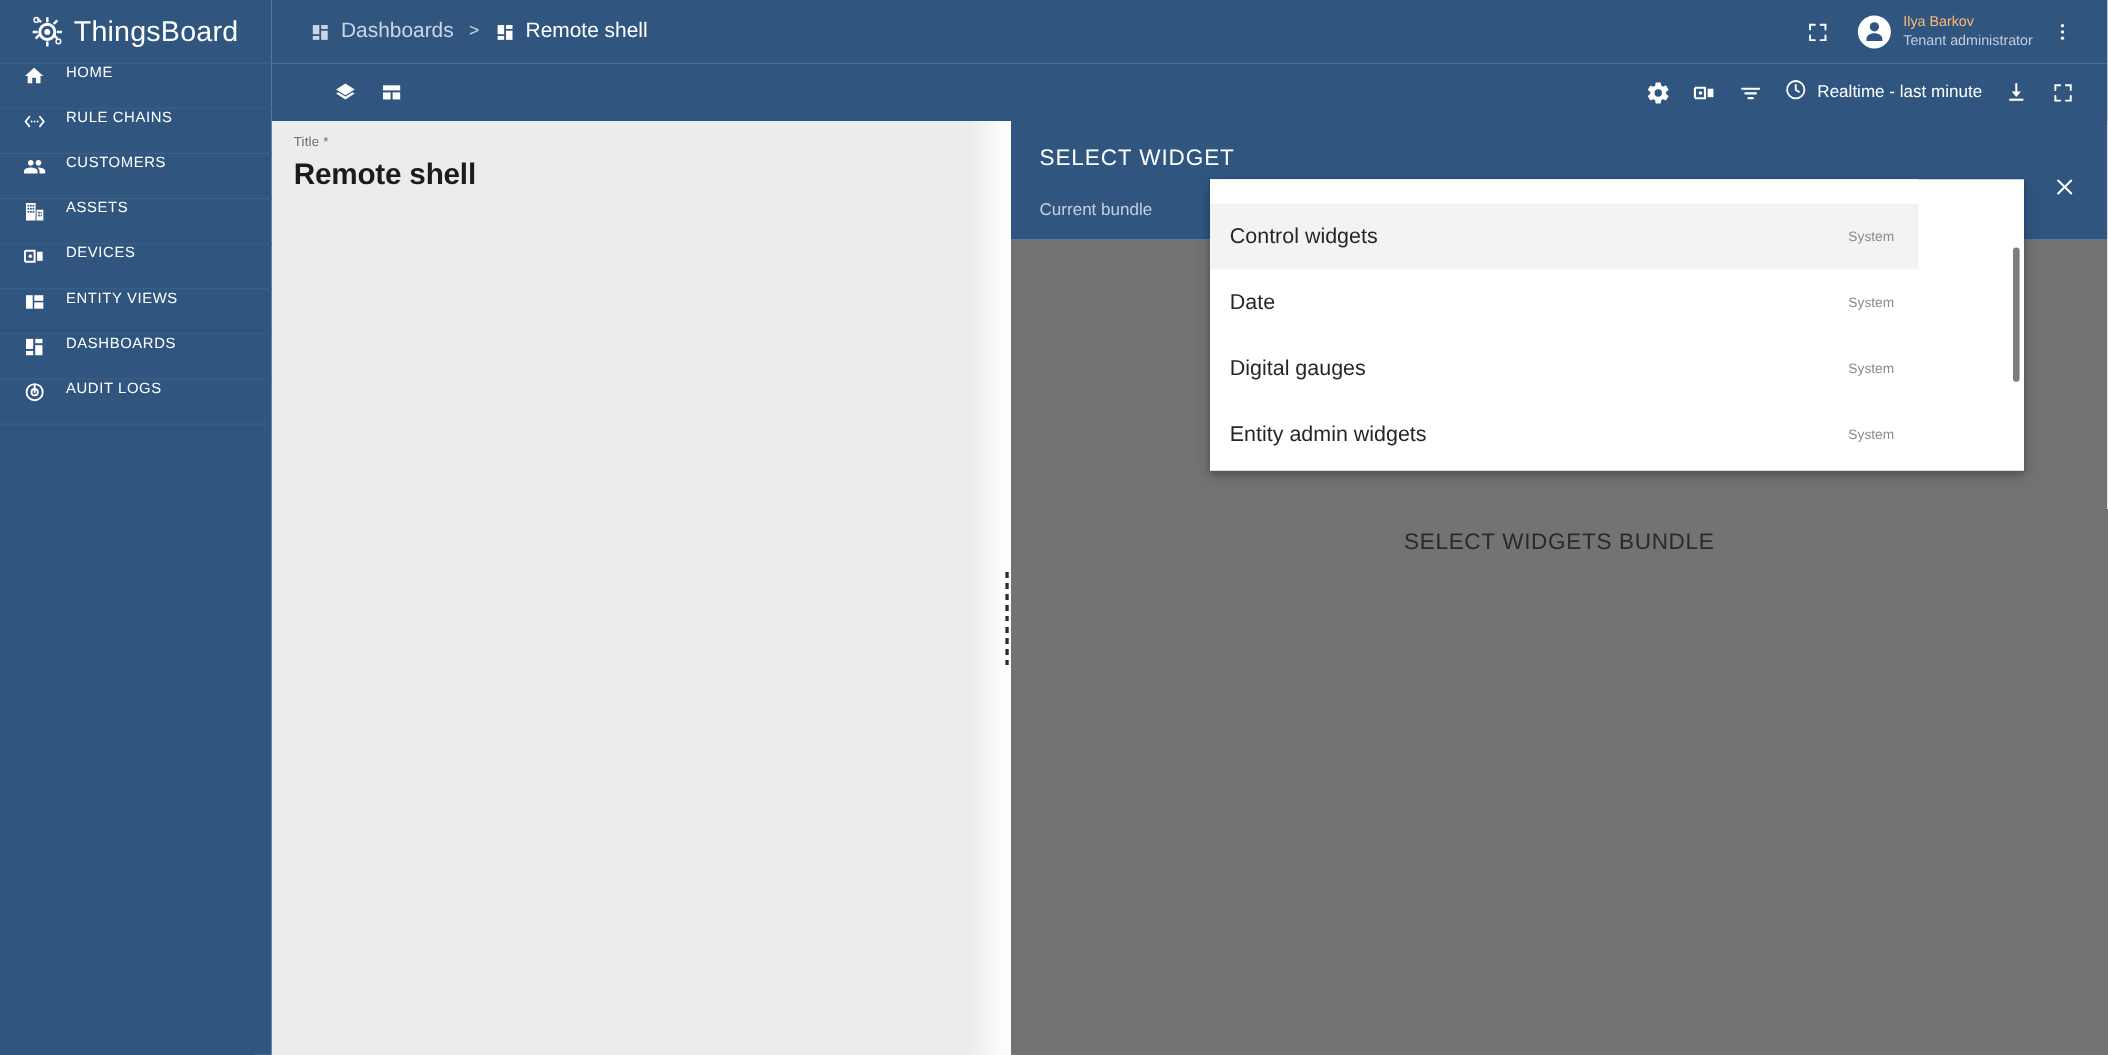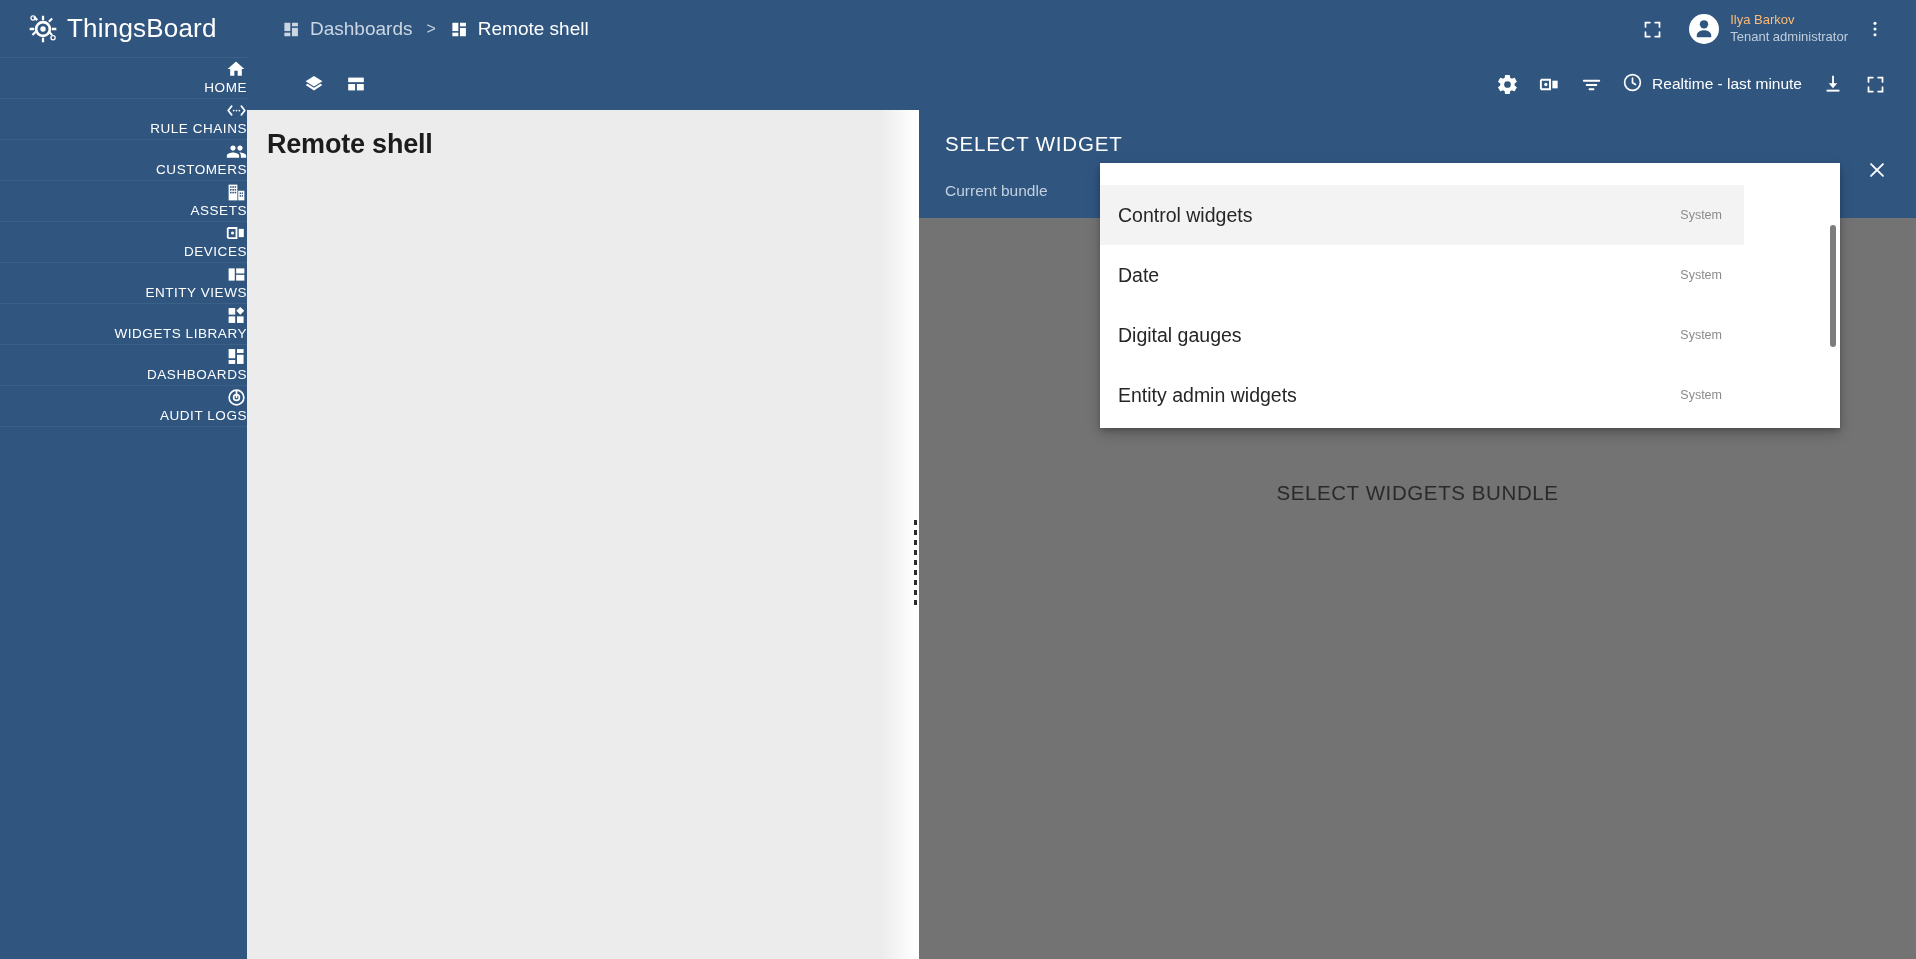--- a/index.html
+++ b/index.html
@@ -25,25 +25,24 @@
     padding-left: 26px;
     border-bottom: 1px solid #3b6289;
   }
   #brand .logo-mark { width: 34px; height: 34px; flex: 0 0 34px; }
   #brand .brand-text {
     font-size: 26px; letter-spacing: .2px;
     color: #ffffff; margin-left: 7px; font-weight: 400;
   }
   .nav-item {
     height: 41px;
-    display: flex; align-items: flex-end;
+    display: flex; align-items: flex-start;
     padding-left: 20px;
     border-bottom: 1px solid #3a6088;
     cursor: pointer;
-    flex-direction: column;
   }
   .nav-item .nav-icon {
     width: 22px; height: 22px; flex: 0 0 22px;
     display: flex; align-items: center; justify-content: center;
   }
   .nav-item .nav-label {
     margin-left: 18px;
     font-size: 13.5px;
     letter-spacing: .55px;
     color: #ffffff;
@@ -320,31 +319,20 @@
     <span class="nav-icon">
       <svg viewBox="0 0 24 24" width="21" height="21" fill="#ffffff">
           <rect x="3" y="5" width="7" height="14"></rect>
           <rect x="11.6" y="5" width="9.4" height="5.8"></rect>
           <rect x="11.6" y="12.4" width="9.4" height="6.6"></rect>
         </svg>
     </span>
     <span class="nav-label">ENTITY VIEWS</span>
   </div>
 
-  <div class="nav-item">
-    <span class="nav-icon">
-      <svg viewBox="0 0 24 24" width="21" height="21" fill="#ffffff">
-          <rect x="3" y="3.5" width="7.5" height="7.5"></rect>
-          <rect x="3" y="13" width="7.5" height="7.5"></rect>
-          <rect x="12.6" y="13" width="7.5" height="7.5"></rect>
-          <path d="M16.35 2.2l4.5 4.5-4.5 4.5-4.5-4.5z"></path>
-        </svg>
-    </span>
-    <span class="nav-label">WIDGETS LIBRARY</span>
-  </div>
 
   <div class="nav-item">
     <span class="nav-icon">
       <svg viewBox="0 0 24 24" width="21" height="21" fill="#ffffff">
           <rect x="3" y="3.5" width="7.5" height="10.5"></rect>
           <rect x="3" y="16" width="7.5" height="4.5"></rect>
           <rect x="12.6" y="3.5" width="7.5" height="4.5"></rect>
           <rect x="12.6" y="10" width="7.5" height="10.5"></rect>
         </svg>
     </span>
@@ -479,20 +467,21 @@
           <path d="M20 9V4h-5"></path>
           <path d="M4 15v5h5"></path>
           <path d="M20 15v5h-5"></path>
       </svg>
     </div>
   </div>
 </div>
 
 <div id="dash-pane">
   <div id="title-field">
+    <div id="title-label">Title *</div>
     <div id="title-value">Remote shell</div>
   </div>
 </div>
 
 <div id="splitter">
   <div class="grip"></div>
 </div>
 
 <div id="widget-pane">
   <div id="wp-header">

